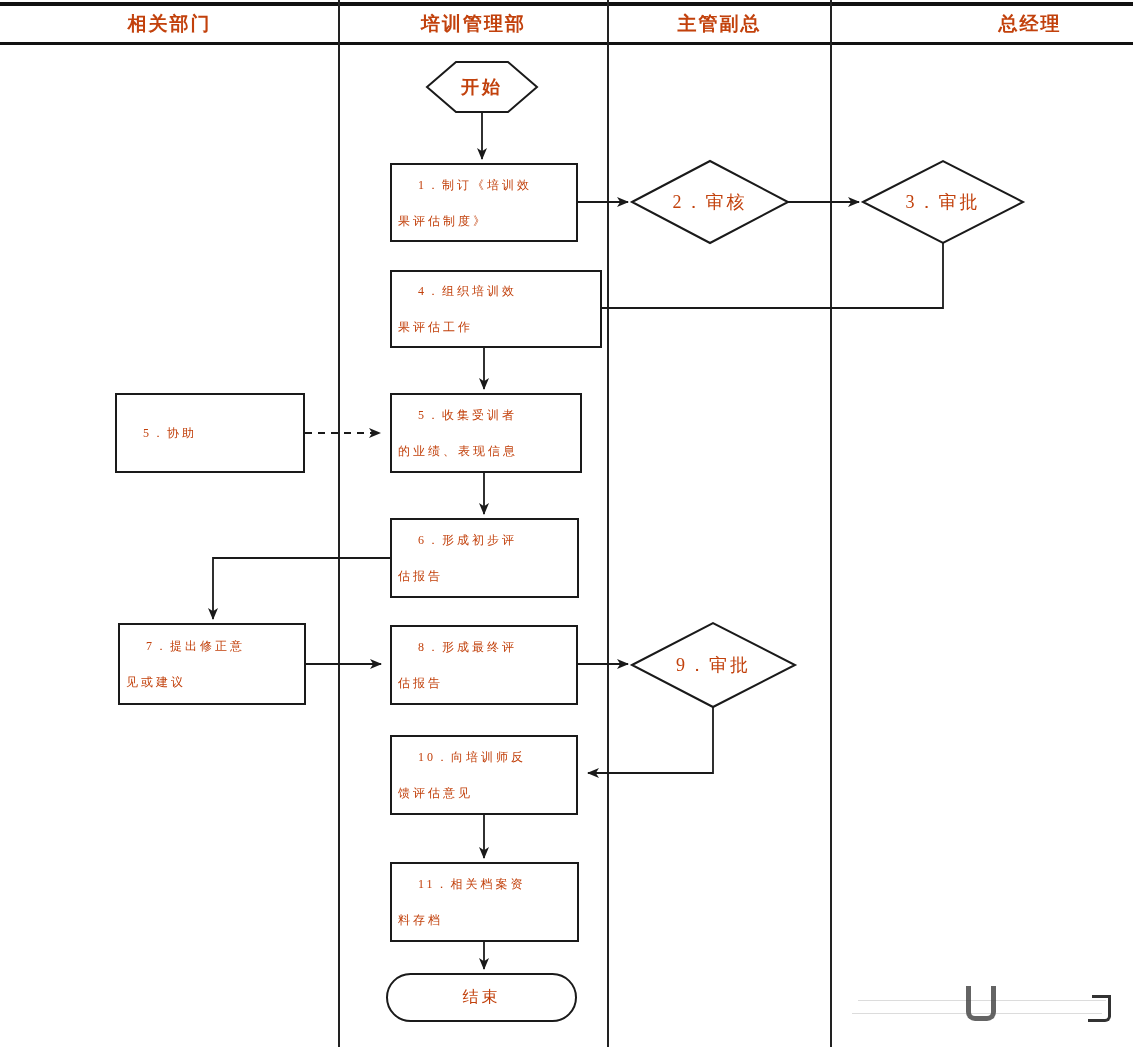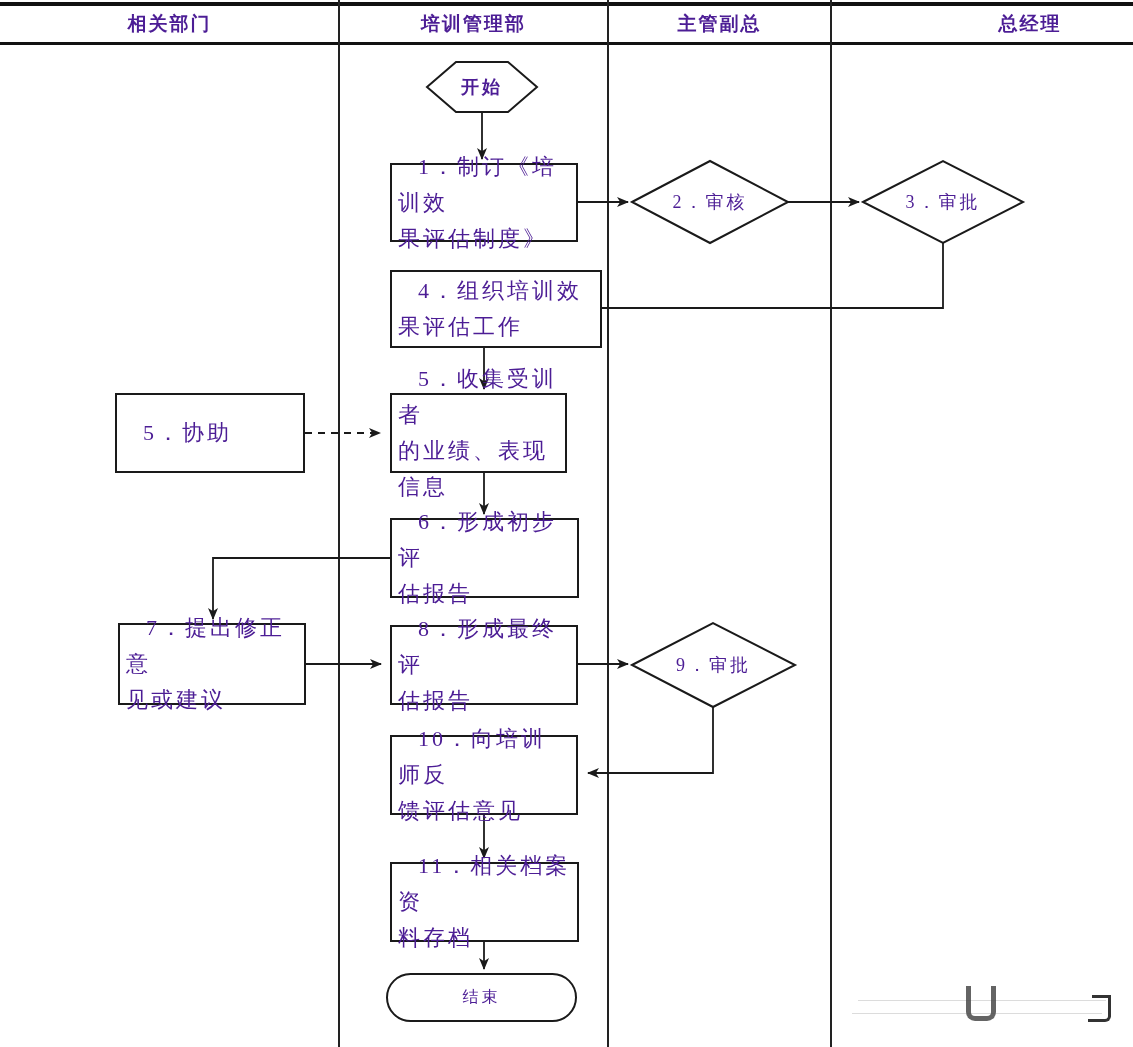--- a/index.html
+++ b/index.html
@@ -1,38 +1,38 @@
 <!DOCTYPE html>
 <html><head>
 <meta charset="utf-8">
 <style>
   html,body{margin:0;padding:0;background:#ffffff;}
   #canvas{
     position:relative;
     width:1133px;height:1047px;
     background:#ffffff;
     font-family:"Liberation Serif","DejaVu Serif",serif;
-    color:#4c1d95;
+    color:#c2410c;
     overflow:hidden;
   }
   
   .hline{position:absolute;left:0;width:1133px;background:#111;z-index:1;}
   .vline{position:absolute;top:0;height:1047px;width:2px;background:#222;z-index:1;}
   .hdr{
     position:absolute;top:6px;height:36px;display:flex;align-items:center;justify-content:center;
     font-weight:bold;font-size:19px;letter-spacing:2px;z-index:4;
   }
   
   .box{
     position:absolute;border:2px solid #1a1a1a;background:#fff;box-sizing:border-box;
     display:flex;align-items:center;z-index:3;
   }
   .box .txt{
     width:100%;padding:0 6px;text-indent:20px;
-    white-space:pre-line;font-size:22px;line-height:36px;letter-spacing:3px;
+    white-space:pre-line;font-size:12px;line-height:36px;letter-spacing:3px;
   }
   .shape-label{
     position:absolute;display:flex;align-items:center;justify-content:center;
     font-size:18px;letter-spacing:3px;z-index:4;text-align:center;
   }
   .stadium{
     position:absolute;border:2px solid #1a1a1a;border-radius:26px;background:#fff;
     display:flex;align-items:center;justify-content:center;
     font-size:16px;letter-spacing:3px;box-sizing:border-box;z-index:3;
   }
@@ -104,21 +104,21 @@
     <div class="txt">1．制订《培训效
 果评估制度》</div>
   </div>
   <div class="box" style="left:390px;top:270px;width:212px;height:78px;">
     <div class="txt">4．组织培训效
 果评估工作</div>
   </div>
   <div class="box" style="left:115px;top:393px;width:190px;height:80px;">
     <div class="txt">5．协助</div>
   </div>
-  <div class="box" style="left:390px;top:393px;width:177px;height:80px;">
+  <div class="box" style="left:390px;top:393px;width:192px;height:80px;">
     <div class="txt">5．收集受训者
 的业绩、表现信息</div>
   </div>
   <div class="box" style="left:390px;top:518px;width:189px;height:80px;">
     <div class="txt">6．形成初步评
 估报告</div>
   </div>
   <div class="box" style="left:118px;top:623px;width:188px;height:82px;">
     <div class="txt">7．提出修正意
 见或建议</div>

